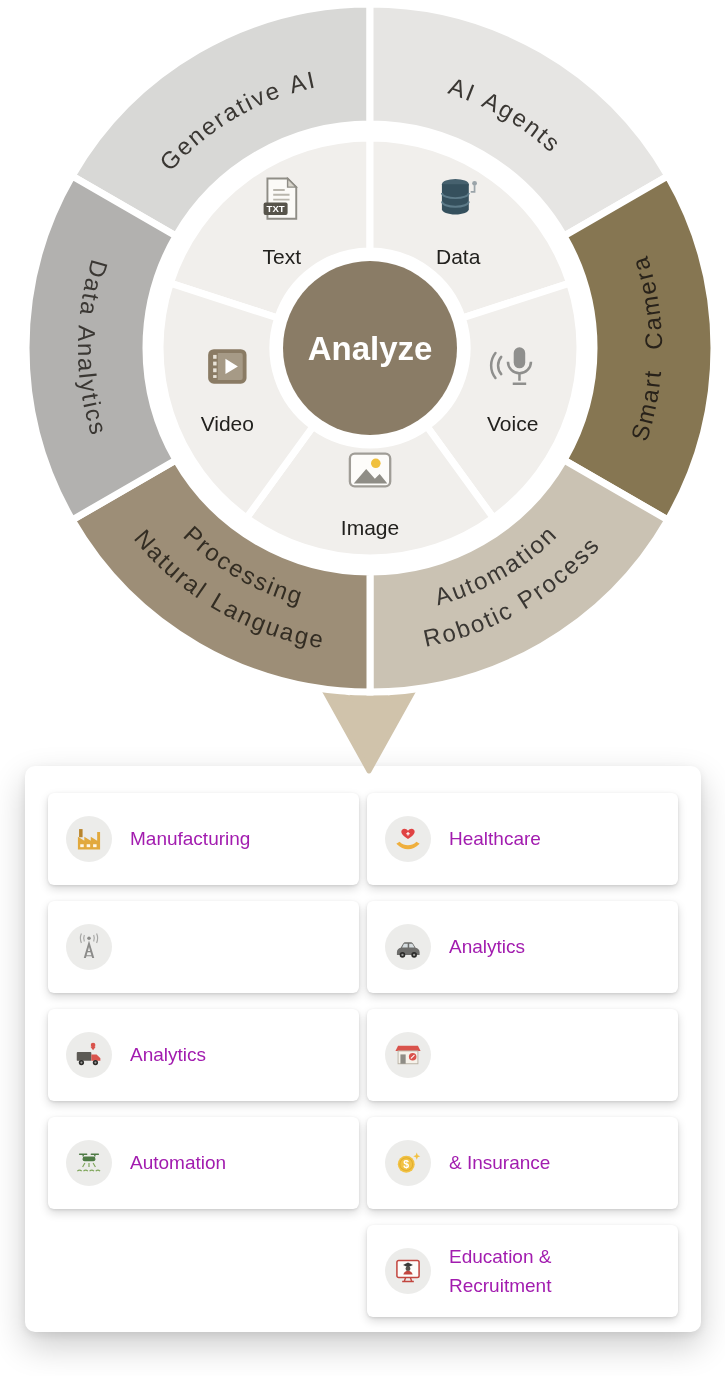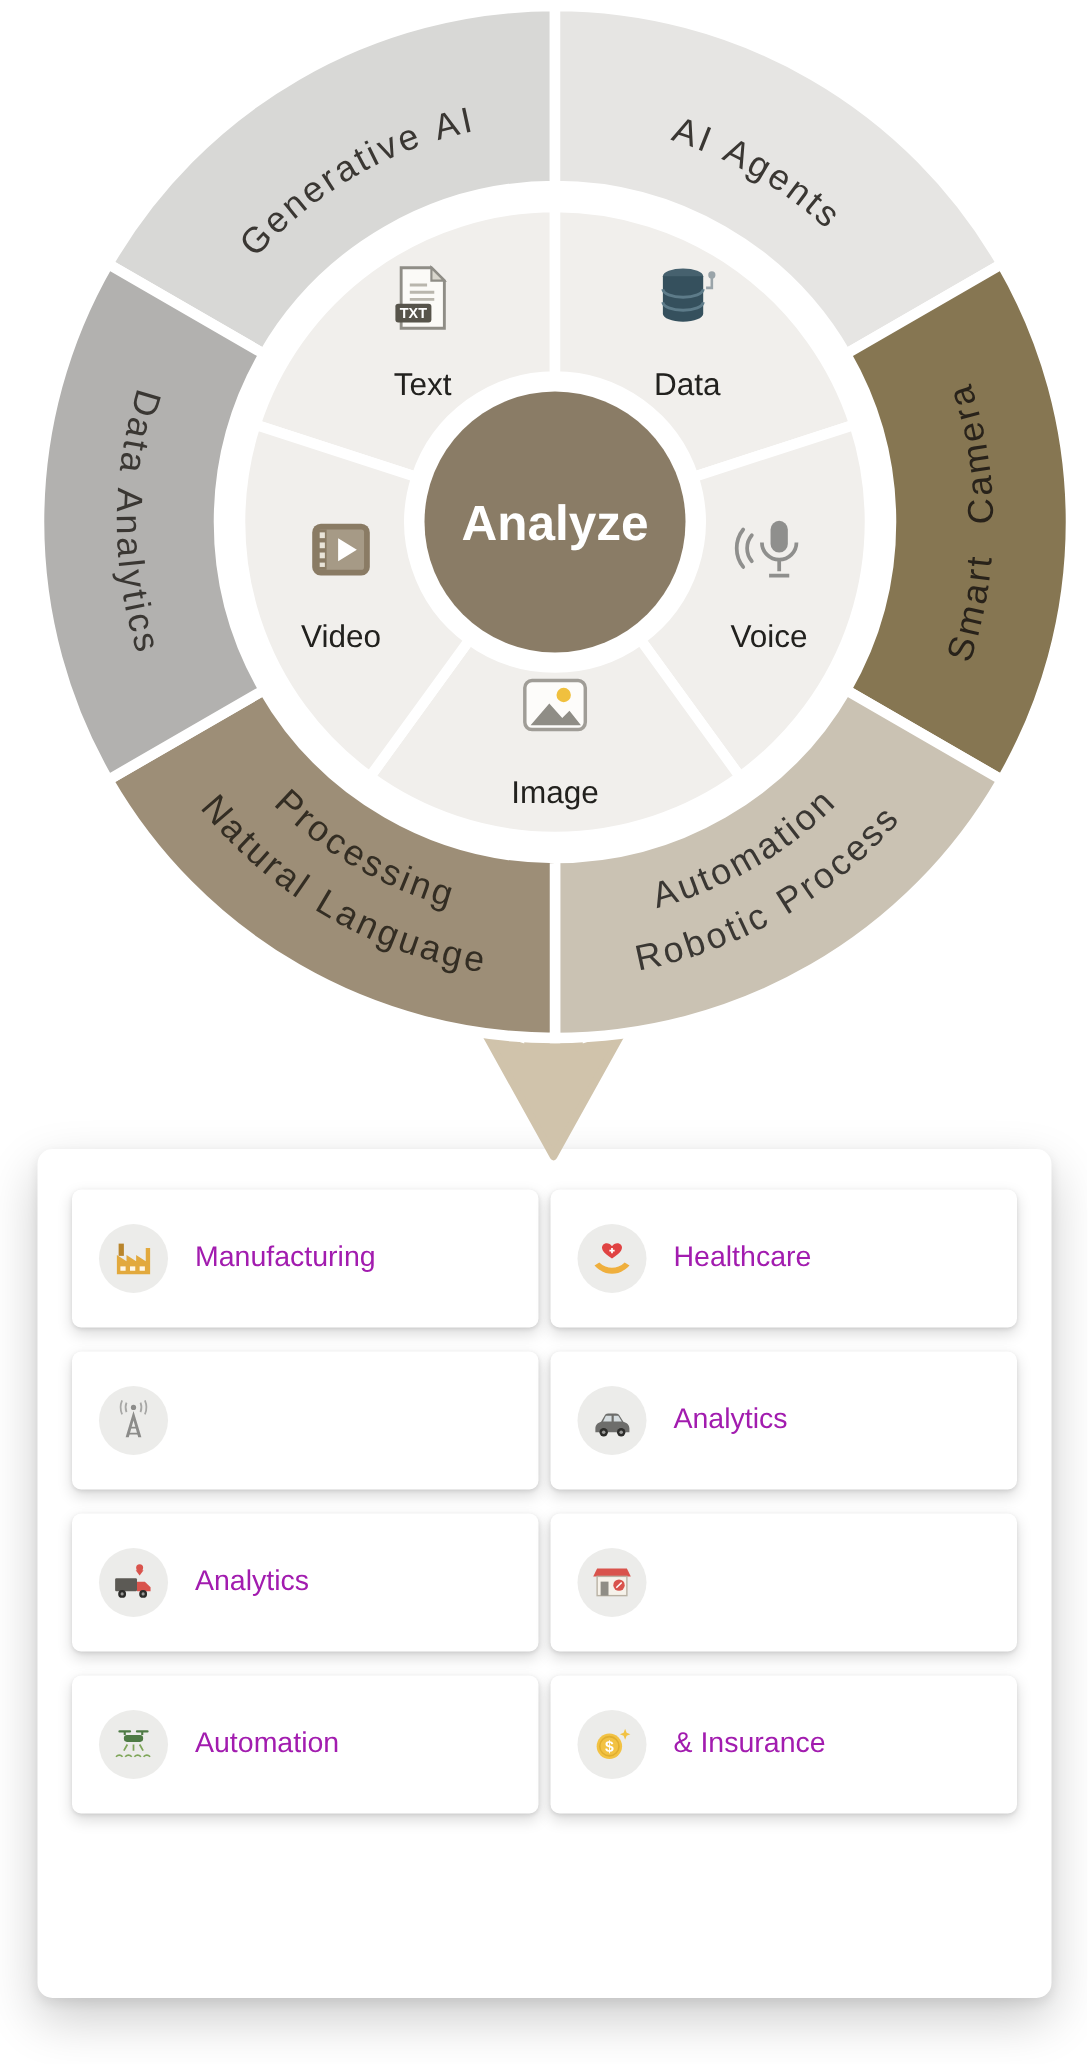--- a/index.html
+++ b/index.html
@@ -195,15 +195,30 @@
               <circle cx="21" cy="26" r="14.5" fill="#f2c243"></circle>
               <circle cx="21" cy="26" r="11" fill="none" stroke="#e0ae2f" stroke-width="1.8"></circle>
               <text x="21" y="32.5" font-size="18" font-weight="bold" fill="#fff" text-anchor="middle">$</text>
               <path d="M39 6l1.7 4.6L45 12.3l-4.3 1.7L39 18.6l-1.7-4.6-4.3-1.7 4.3-1.7z" fill="#f2c243"></path>
             </svg>
           </div>
           <div class="card-label">
             <div>&amp; Insurance</div>
           </div>
         </div>
+        <div class="card">
+          <div class="icon-badge">
+            <svg viewBox="0 0 48 48" width="28" height="28">
+              <rect x="5" y="6" width="38" height="29" rx="3" fill="#fdfcfa" stroke="#c2463f" stroke-width="2.6"></rect>
+              <path d="M15.5 13.5L24 9.5l8.5 4-8.5 4z" fill="#3a3a38"></path>
+              <circle cx="24" cy="20" r="4.2" fill="#55524c"></circle>
+              <path d="M16 30c1.2-4.4 4.4-6.4 8-6.4s6.8 2 8 6.4z" fill="#c2463f"></path>
+              <path d="M20 35l-2.5 7M28 35l2.5 7M14 42h20" stroke="#c2463f" stroke-width="2.4"></path>
+            </svg>
+          </div>
+          <div class="card-label">
+            <div>Education &amp;</div>
+            <div>Recruitment</div>
+          </div>
+        </div>
       </div>
   </div>
 </div>
 
 </body></html>

